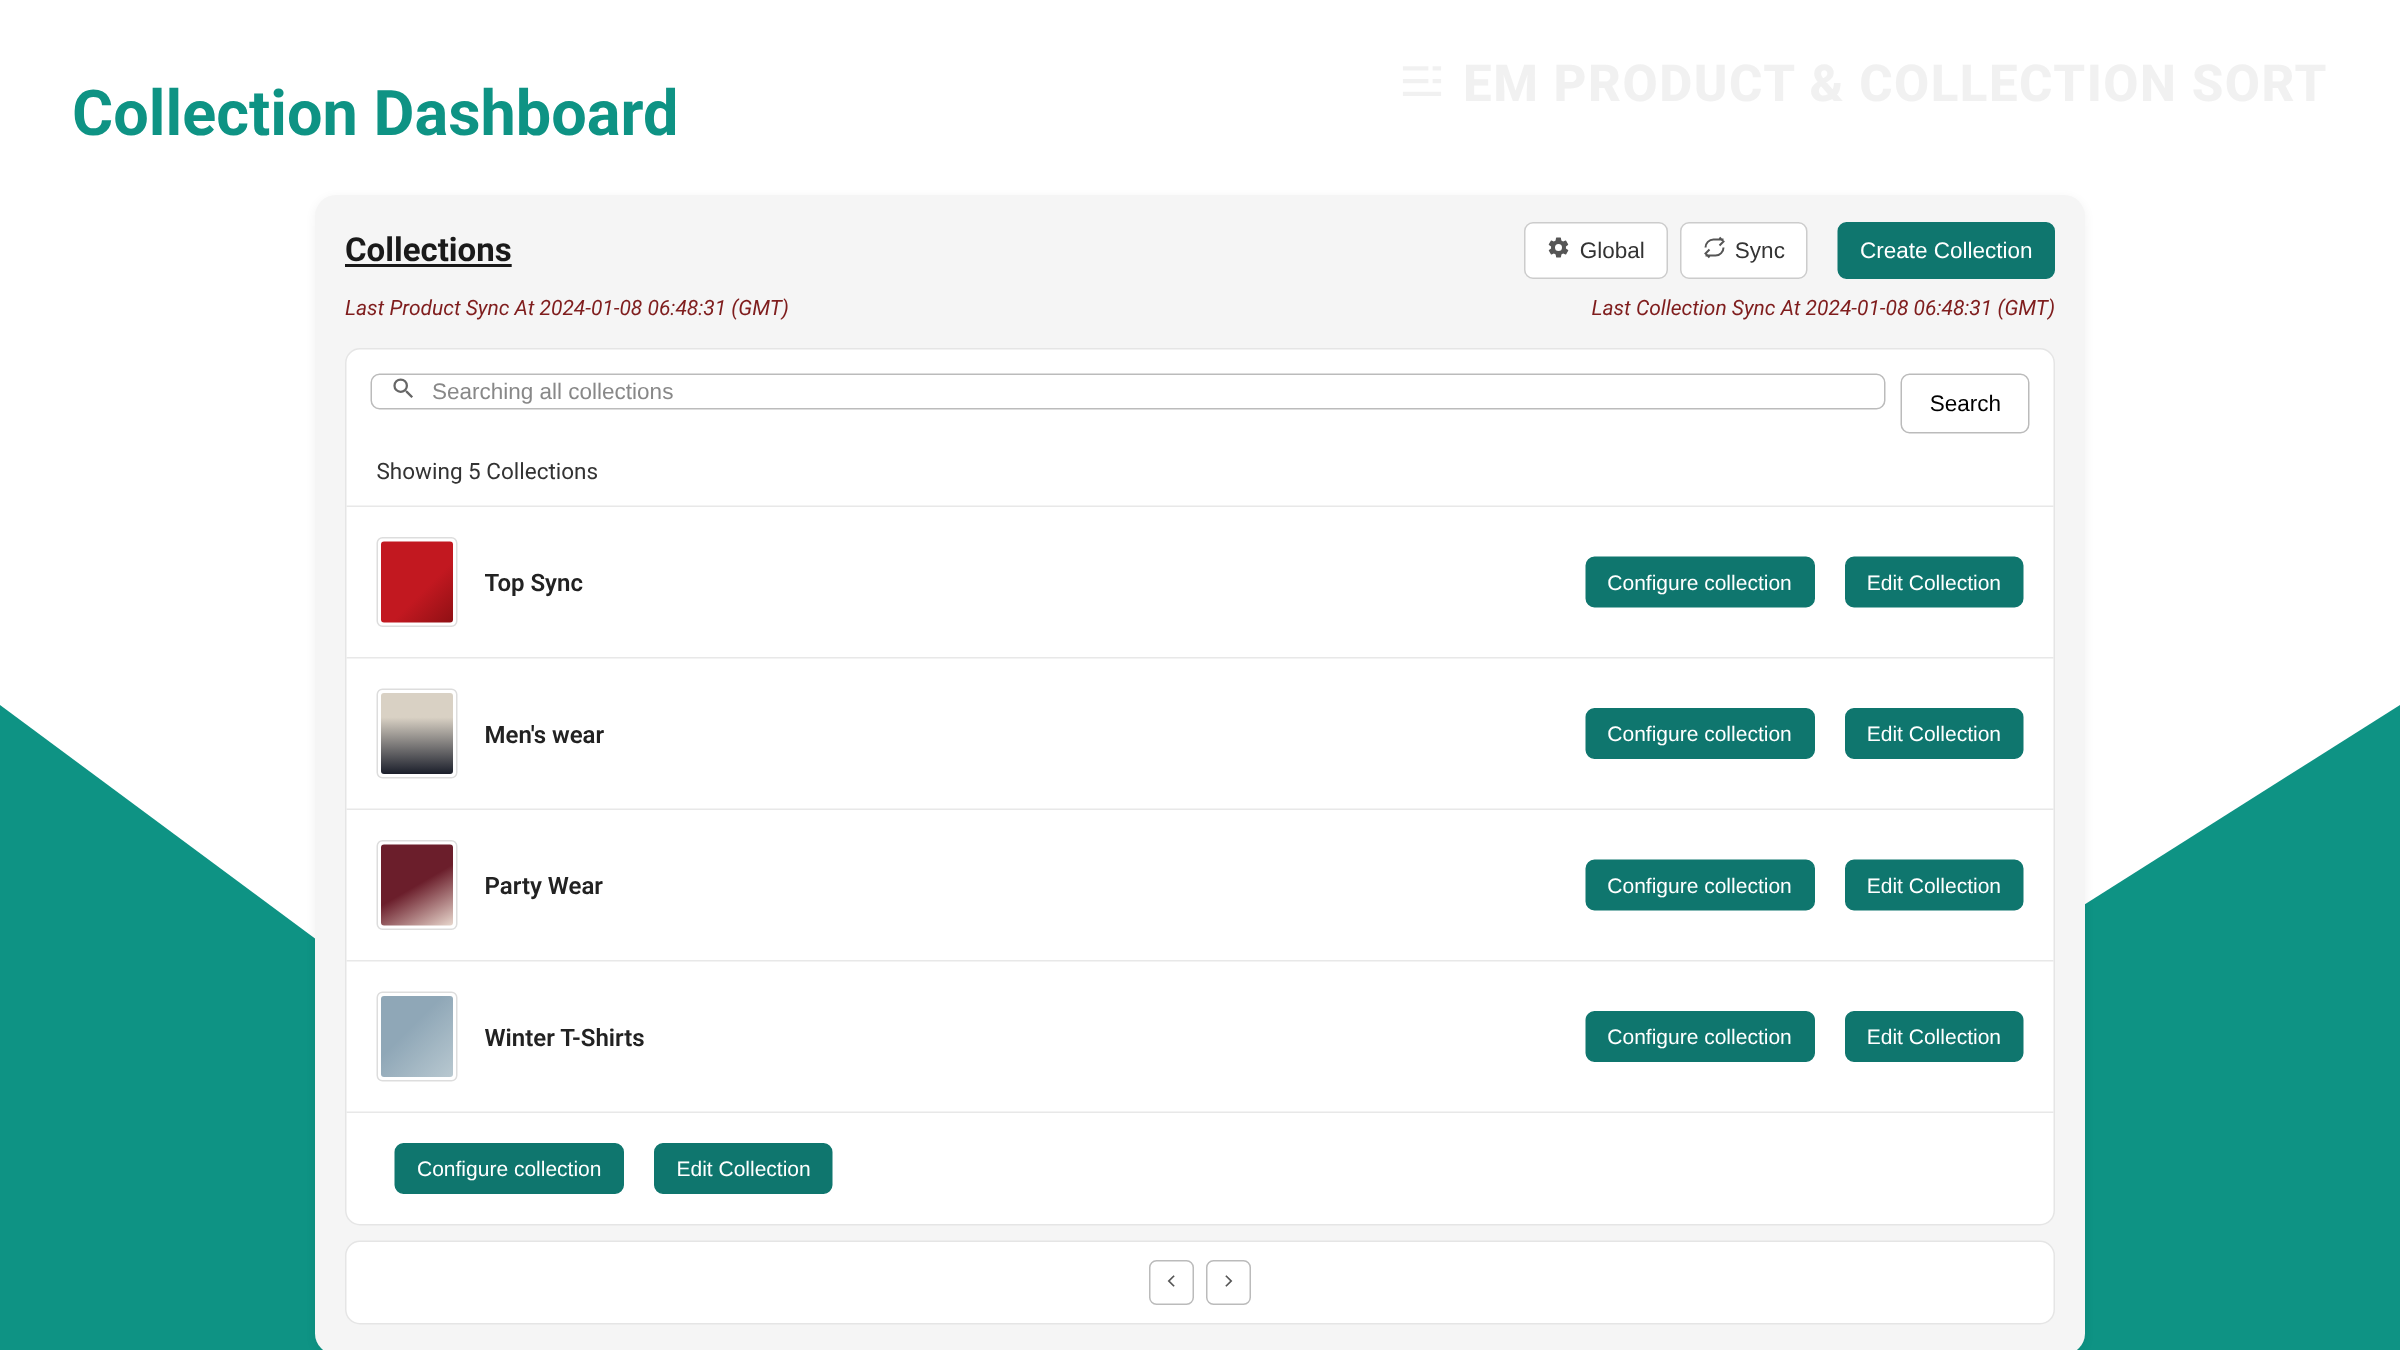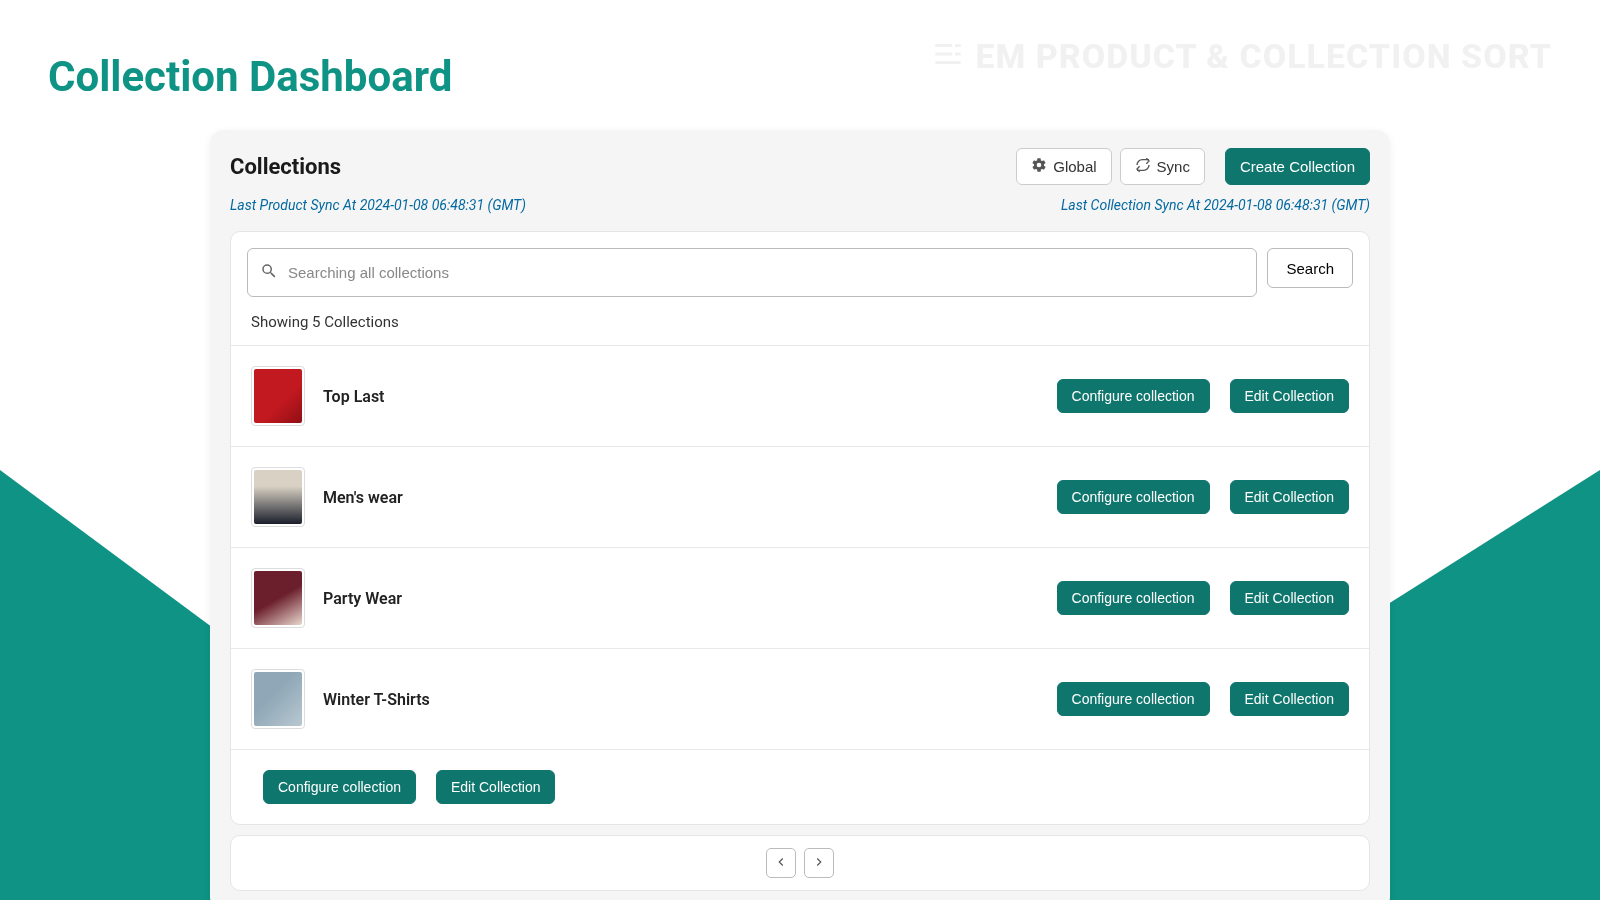--- a/index.html
+++ b/index.html
@@ -72,20 +72,21 @@
 .panel-header {
   display: flex;
   justify-content: space-between;
   align-items: center;
   padding: 18px 20px 8px 20px;
 }
 .panel-header h2 {
   font-size: 22px;
   font-weight: 700;
   color: #1a1a1a;
+  text-decoration: underline;
 }
 .header-buttons { display: flex; gap: 8px; }
 .btn {
   display: inline-flex;
   align-items: center;
   gap: 6px;
   padding: 8px 14px;
   border-radius: 6px;
   font-size: 15px;
   font-weight: 500;
@@ -100,41 +101,41 @@
   color: #fff;
   border: 1px solid #0f766e;
   margin-left: 12px;
 }
 .sync-row {
   display: flex;
   justify-content: space-between;
   padding: 4px 20px 14px 20px;
   font-size: 14px;
   font-style: italic;
-  color: #0369a1;
+  color: #7f1d1d;
 }
 .card {
   background: #fff;
   border-radius: 10px;
   margin: 4px 20px 10px 20px;
   border: 1px solid #e5e5e5;
 }
 .search-row {
   display: flex;
   gap: 10px;
   padding: 16px 16px 10px 16px;
 }
 .search-wrap {
   flex: 1;
   display: flex;
   align-items: center;
   border: 1px solid #bbb;
   border-radius: 6px;
   padding: 0 12px;
-  height: 49px;
+  height: 24px;
   background: #fff;
 }
 .search-wrap svg { width: 18px; height: 18px; fill:#666; margin-right: 10px; }
 .search-wrap input {
   border: none;
   outline: none;
   flex: 1;
   font-size: 15px;
   color: #333;
   background: transparent;
@@ -274,21 +275,21 @@
     </div>
 
     <div class="showing">Showing 5 Collections</div>
 
     <div id="rows">
         <div class="row">
     <div class="row-left">
       <div class="thumb">
         <div class="inner" style="background:linear-gradient(135deg,#c21820 60%,#8f1014)"></div>
       </div>
-      <div class="row-name">Top Last</div>
+      <div class="row-name">Top Sync</div>
     </div>
     <div class="row-actions">
       <button class="btn btn-primary">Configure collection</button>
       <button class="btn btn-primary">Edit Collection</button>
     </div>
   </div>
         <div class="row">
     <div class="row-left">
       <div class="thumb">
         <div class="inner" style="background:linear-gradient(180deg,#d9d1c4 30%,#1b1f2b)"></div>

